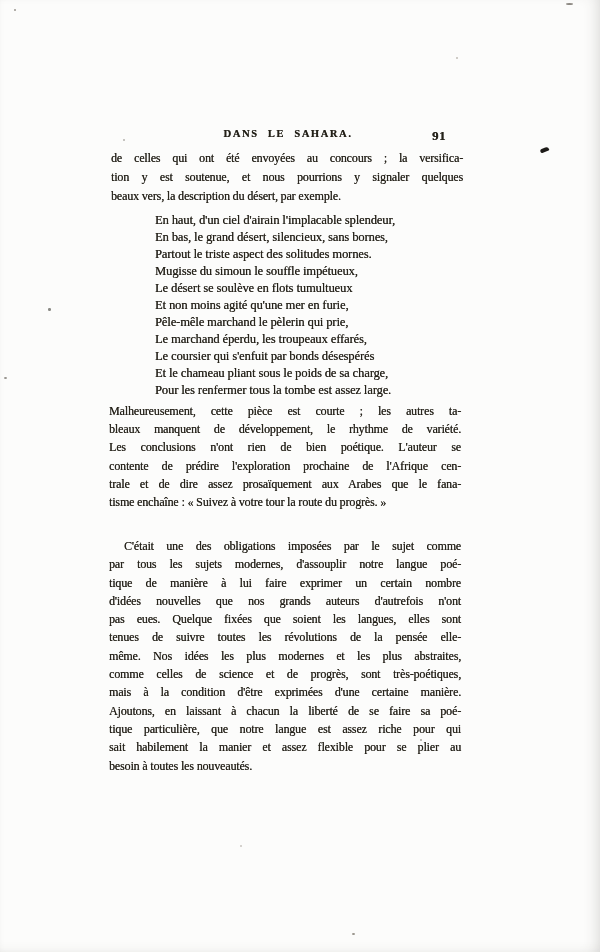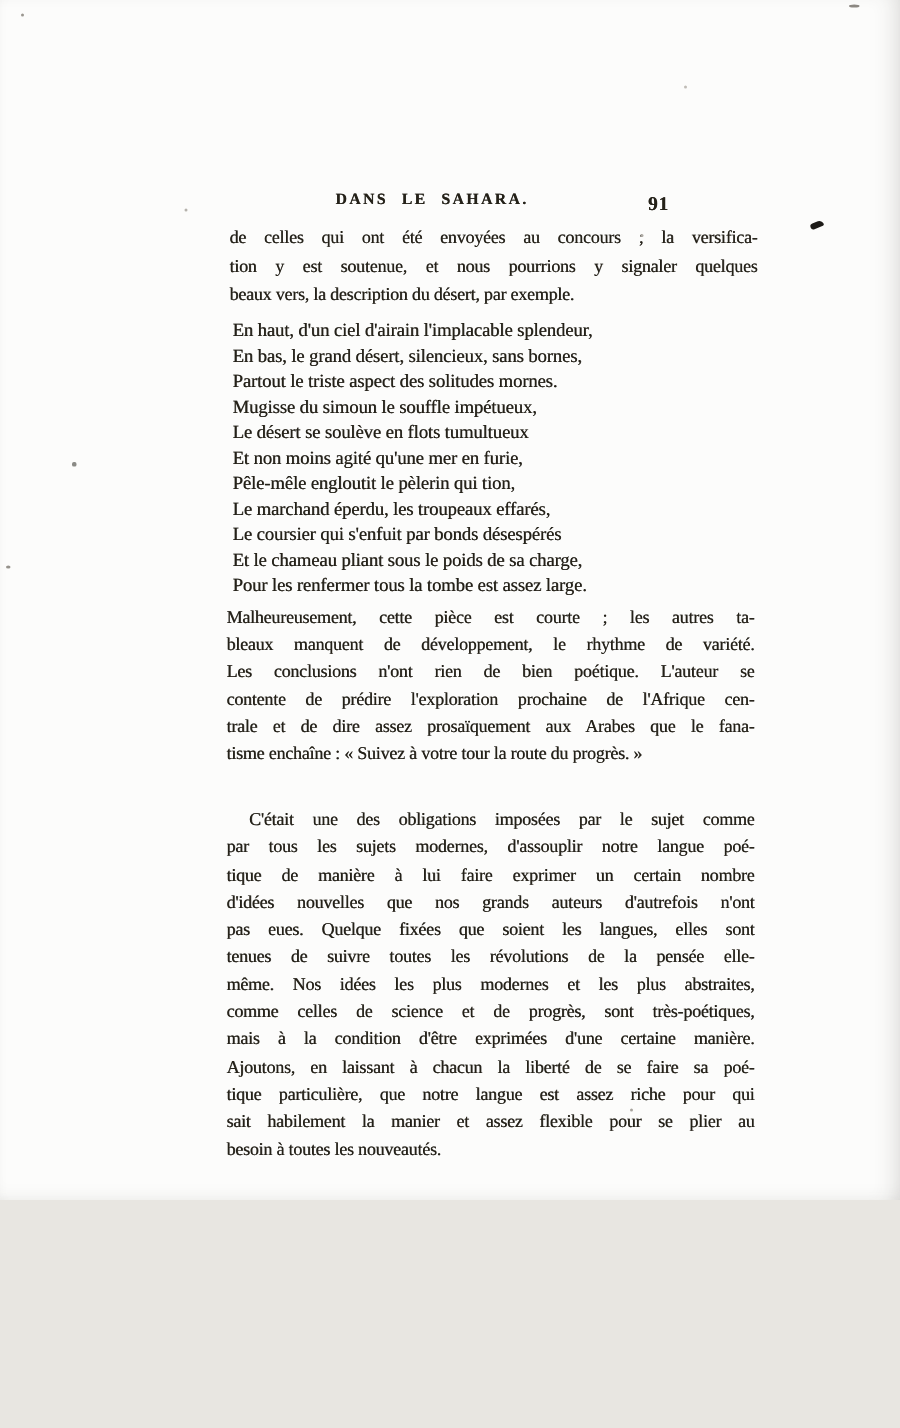--- a/index.html
+++ b/index.html
@@ -3,21 +3,21 @@
 <meta charset="utf-8">
 <style>
   html, body {
     margin: 0;
     padding: 0;
     background: #e8e6e1;
   }
   .page {
     position: relative;
     width: 600px;
-    height: 800px;
+    height: 952px;
     background: var(--paper, #fcfcfb);
     overflow: hidden;
     font-family: "Liberation Serif", "DejaVu Serif", serif;
     color: var(--ink, #242118);
   }
   
   .page::after {
     content: '';
     position: absolute;
     inset: 0;
@@ -53,21 +53,20 @@
     letter-spacing: 0.5px;
     text-shadow: 0.2px 0.2px 0.3px rgba(25,22,18,0.8);
   }
   .textblock {
     position: absolute;
     left: 110px;
     width: 352px;
     font-size: 12px;
     letter-spacing: -0.15px;
     text-shadow: 0.25px 0.25px 0.35px rgba(25,22,18,0.75);
-    margin-left: 42px;
   }
   .textblock .line {
     text-align: justify;
     text-align-last: justify;
     white-space: normal;
   }
   .textblock .line:last-child {
     text-align-last: left;
   }
   .para-1 { top: 149px; left: 111px; line-height: 19px; }
@@ -119,21 +118,21 @@
       <div class="line">beaux vers, la description du désert, par exemple.</div>
     </div>
 
   <div class="poem">
       <div class="line">En haut, d'un ciel d'airain l'implacable splendeur,</div>
       <div class="line">En bas, le grand désert, silencieux, sans bornes,</div>
       <div class="line">Partout le triste aspect des solitudes mornes.</div>
       <div class="line">Mugisse du simoun le souffle impétueux,</div>
       <div class="line">Le désert se soulève en flots tumultueux</div>
       <div class="line">Et non moins agité qu'une mer en furie,</div>
-      <div class="line">Pêle-mêle engloutit le pèlerin qui tion,</div>
+      <div class="line">Pêle-mêle marchand le pèlerin qui prie,</div>
       <div class="line">Le marchand éperdu, les troupeaux effarés,</div>
       <div class="line">Le coursier qui s'enfuit par bonds désespérés</div>
       <div class="line">Et le chameau pliant sous le poids de sa charge,</div>
       <div class="line">Pour les renfermer tous la tombe est assez large.</div>
     </div>
 
   <div class="textblock para-2">
       <div class="line">Malheureusement, cette pièce est courte ; les autres ta-</div>
       <div class="line">bleaux manquent de développement, le rhythme de variété.</div>
       <div class="line">Les conclusions n'ont rien de bien poétique. L'auteur se</div>

